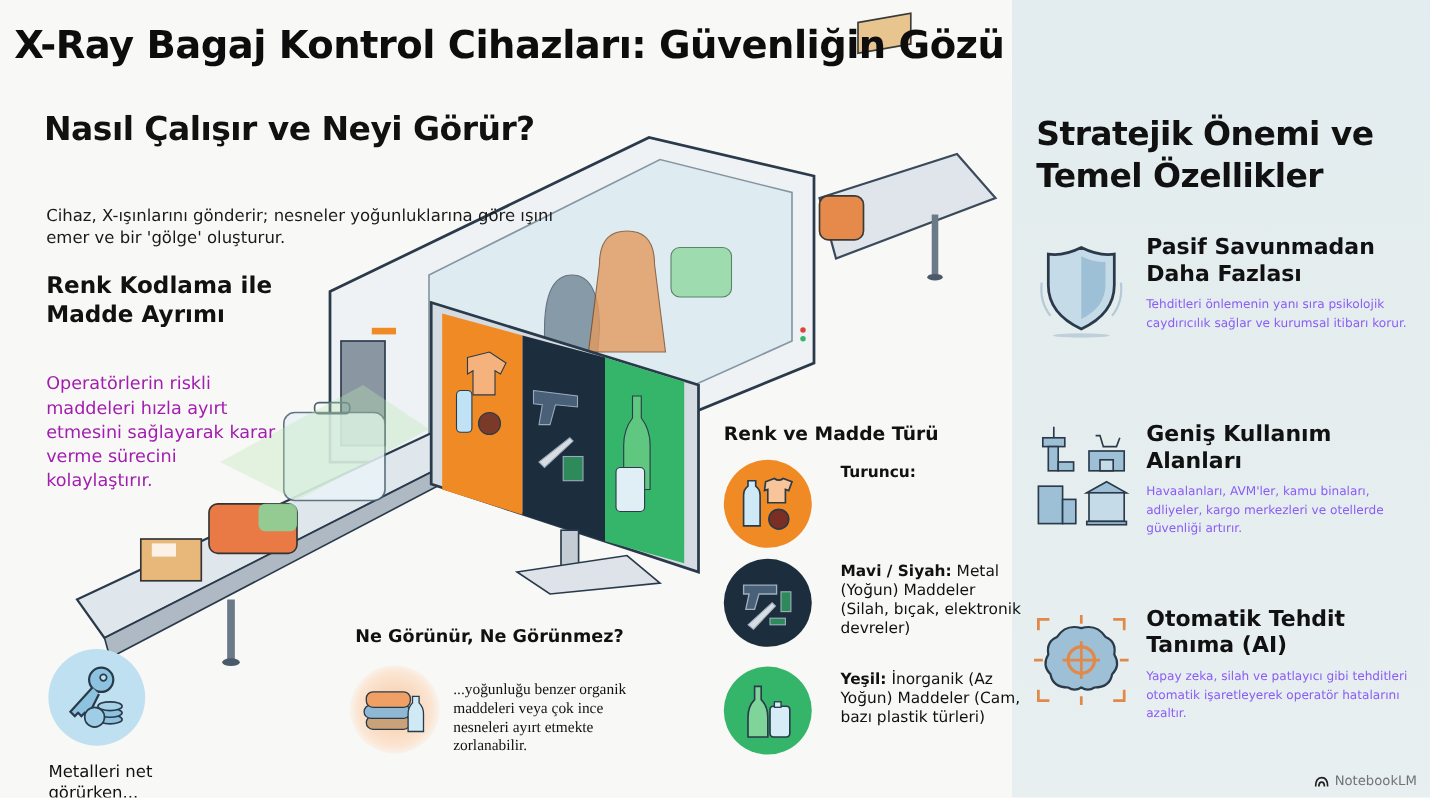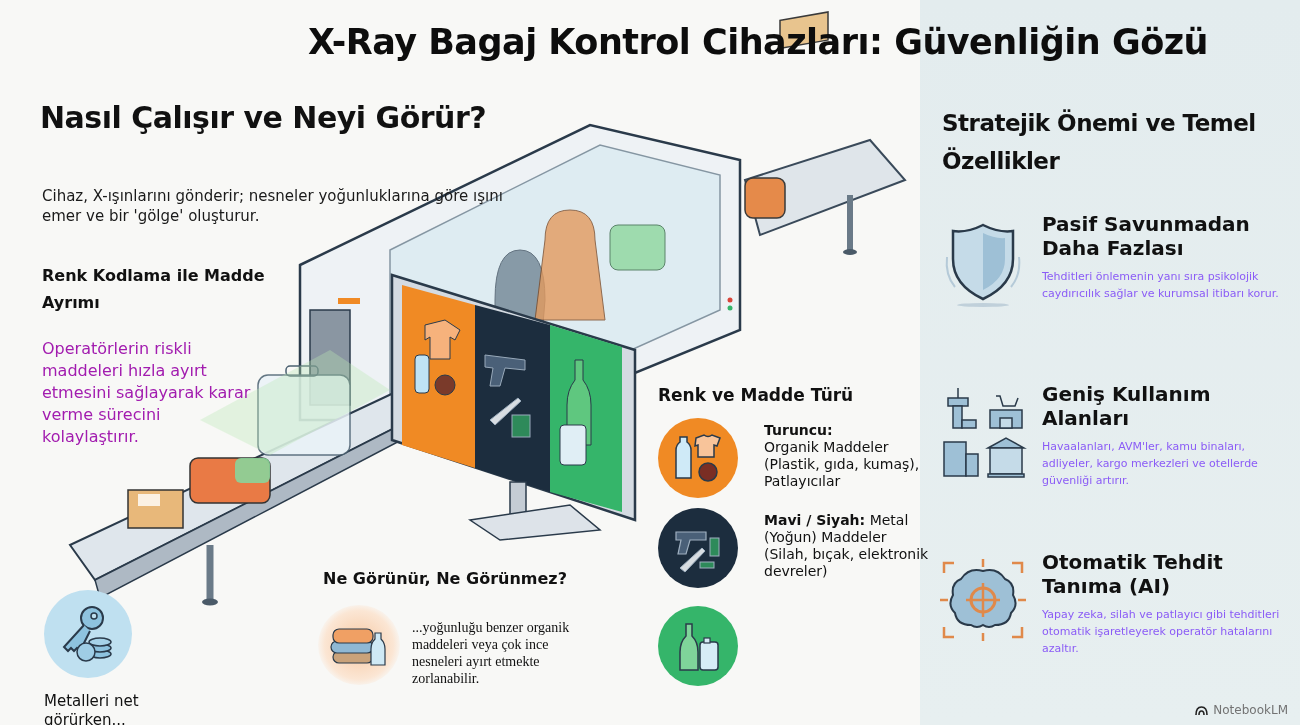--- a/index.html
+++ b/index.html
@@ -9,45 +9,45 @@
     color: #111;
     background: #f8f8f6;
     position: relative;
   }
   .right-panel {
     position: absolute; left: 920px; top: 0; width: 380px; height: 725px;
     background: linear-gradient(180deg, #e3ecee 0%, #e7eff0 100%);
   }
   .main-title {
     position: absolute; left: 0; width: 1208px; top: 22px;
-    text-align: right; font-size: 35px; font-weight: bold; letter-spacing: -0.5px;
+    text-align: left; font-size: 35px; font-weight: bold; letter-spacing: -0.5px;
     color: #0d0d0d;
     padding-left: 13px;
   }
   .h-left { position: absolute; left: 40px; top: 100px; font-size: 30px; font-weight: bold; letter-spacing: -0.5px; }
   .intro { position: absolute; left: 42px; top: 150px; width: 470px; font-size: 15px; line-height: 20px; color: #1a1a1a; margin-top: 36px; }
-  .h-renk { position: absolute; left: 42px; top: 262px; width: 240px; font-size: 16px; font-weight: bold; line-height: 27px; }
+  .h-renk { position: absolute; left: 42px; top: 246px; width: 240px; font-size: 21px; font-weight: bold; line-height: 27px; }
   .p-renk { position: absolute; left: 42px; top: 338px; width: 210px; font-size: 16px; line-height: 22px; color: #a21caf; }
 
   .metal-note { position: absolute; left: 44px; top: 590px; display: flex; align-items: flex-start; gap: 14px; flex-direction: column; }
   .metal-circle { width: 88px; height: 88px; border-radius: 50%; background: #bfe0f0; display:flex; align-items:center; justify-content:center; }
   .metal-text { font-size: 15px; line-height: 19px; width: 110px; }
 
   .ne-title { position: absolute; left: 323px; top: 569px; font-size: 16px; font-weight: bold; }
   .ne-row { position: absolute; left: 318px; top: 605px; display: flex; gap: 12px; align-items: flex-start; font-family: Liberation Serif, serif; }
   .ne-icon { width: 82px; height: 80px; border-radius: 50%; background: radial-gradient(circle, #f7c7a0 0%, #fbe6d4 60%, rgba(255,255,255,0) 75%); display:flex; align-items:center; justify-content:center; }
   .ne-text { font-size: 14px; line-height: 17px; width: 185px; margin-top: 14px; }
 
   .legend-title { position: absolute; left: 658px; top: 385px; font-size: 17px; font-weight: bold; }
   .legend-item { position: absolute; left: 658px; display: flex; gap: 26px; align-items: flex-start; }
   .legend-circle { width: 80px; height: 80px; border-radius: 50%; flex-shrink: 0; display:flex; align-items:center; justify-content:center; }
   .legend-text { font-size: 14px; line-height: 17px; width: 170px; margin-top: 4px; }
   .legend-text b { font-weight: bold; }
 
-  .r-title { position: absolute; left: 942px; top: 104px; font-size: 23px; font-weight: bold; line-height: 38px; letter-spacing: -0.5px; }
+  .r-title { position: absolute; left: 942px; top: 104px; font-size: 30px; font-weight: bold; line-height: 38px; letter-spacing: -0.5px; }
   .feature { position: absolute; left: 935px; display: flex; gap: 12px; }
   .f-icon { width: 95px; height: 100px; flex-shrink: 0; display:flex; align-items:center; justify-content:center; }
   .f-body { width: 245px; }
   .f-title { font-size: 20px; font-weight: bold; line-height: 24px; margin-bottom: 8px; }
   .f-text { font-size: 11px; line-height: 17px; color: #8b5cf6; }
 
   .brand { position: absolute; right: 12px; bottom: 8px; font-size: 12px; display:flex; align-items:center; gap:5px; color:#737373; }
 
   .scene { position: absolute; left: 0; top: 0; width: 1300px; height: 725px; pointer-events: none; }
 </style>
@@ -152,21 +152,21 @@
 <h3 class="legend-title">Renk ve Madde Türü</h3>
 
 <div class="legend-item" style="top:418px;">
   <div class="legend-circle" style="background:#f08a24;">
     <svg width="60" height="60" viewBox="0 0 60 60">
       <path d="M12,14 l0,-5 l7,0 l0,5 q4,3 4,8 l0,28 l-15,0 l0,-28 q0,-5 4,-8z" fill="#cfeaf7" stroke="#2a3a4a" stroke-width="1.5"></path>
       <path d="M28,10 l8,-3 q4,3 8,0 l8,3 l-3,8 l-3,-1 l0,12 l-16,0 l0,-12 l-3,1z" fill="#f8c49a" stroke="#2a3a4a" stroke-width="1.5"></path>
       <circle cx="40" cy="44" r="9" fill="#7a2e24" stroke="#2a3a4a" stroke-width="1.5"></circle>
     </svg>
   </div>
-  <p class="legend-text"><b>Turuncu:</b><br><span>Organik Maddeler (Plastik, gıda, kumaş), Patlayıcılar</span></p>
+  <p class="legend-text"><b>Turuncu:</b><br></p>
 </div>
 
 <div class="legend-item" style="top:508px;">
   <div class="legend-circle" style="background:#1c2d3e;">
     <svg width="60" height="60" viewBox="0 0 60 60">
       <path d="M8,14 l30,0 l0,8 l-16,0 l-4,14 l-8,0 l3,-14 l-5,0z" fill="#4a6078" stroke="#9fb0c0" stroke-width="1.2"></path>
       <path d="M12,50 l22,-20 l3,3 l-20,21z" fill="#d8dde2" stroke="#9fb0c0" stroke-width="1"></path>
       <rect x="42" y="20" width="9" height="18" fill="#2e8a5a" stroke="#9fb0c0"></rect>
       <rect x="32" y="44" width="14" height="6" fill="#2e8a5a" stroke="#9fb0c0"></rect>
     </svg>
@@ -175,20 +175,21 @@
 </div>
 
 <div class="legend-item" style="top:606px;">
   <div class="legend-circle" style="background:#35b56a;">
     <svg width="60" height="60" viewBox="0 0 60 60">
       <path d="M18,8 l6,0 l0,12 q6,6 6,16 l0,18 l-18,0 l0,-18 q0,-10 6,-16z" fill="#7fd49a" stroke="#2a3a4a" stroke-width="1.5"></path>
       <rect x="32" y="26" width="18" height="28" rx="3" fill="#d6ecf6" stroke="#2a3a4a" stroke-width="1.5"></rect>
       <rect x="36" y="22" width="6" height="5" fill="#d6ecf6" stroke="#2a3a4a" stroke-width="1.2"></rect>
     </svg>
   </div>
+  <p class="legend-text"><b>Yeşil:</b> <span>İnorganik (Az Yoğun) Maddeler (Cam, bazı plastik türleri)</span></p>
 </div>
 
 <h2 class="r-title" style="width:340px;">Stratejik Önemi ve Temel Özellikler</h2>
 
 <div class="feature" style="top:212px;">
   <div class="f-icon">
     <svg width="80" height="90" viewBox="0 0 80 90">
       <path d="M40,8 q16,8 30,6 l0,28 q0,26 -30,40 q-30,-14 -30,-40 l0,-28 q14,2 30,-6z" fill="#c5dbe8" stroke="#2a3a4a" stroke-width="2.5"></path>
       <path d="M40,16 q12,6 22,5 l0,21 q0,20 -22,31z" fill="#9ec0d6"></path>
       <path d="M4,40 q-2,18 8,30" fill="none" stroke="#b5cad8" stroke-width="2"></path>

